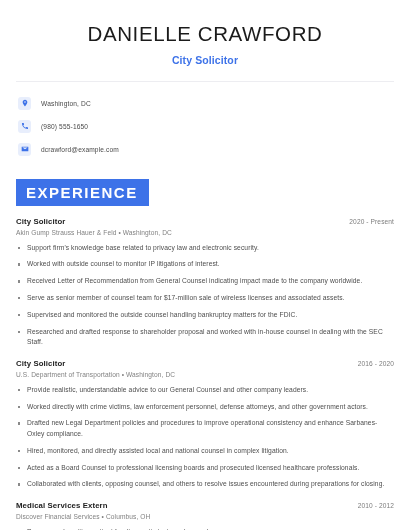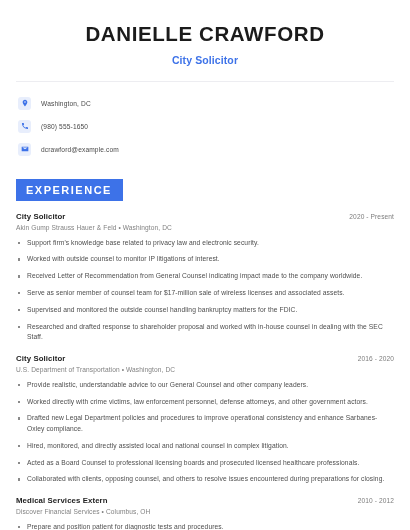--- a/index.html
+++ b/index.html
@@ -25,21 +25,21 @@
   }
 
   
   .header {
     padding-top: 22px;
     text-align: center;
   }
 
   .full-name {
     font-size: 20.5px;
-    font-weight: bold;
+    font-weight: normal;
     letter-spacing: 0.6px;
     color: #1b1b1b;
     line-height: 1.2;
   }
 
   .job-subtitle {
     margin-top: 7px;
     font-size: 10.5px;
     font-weight: bold;
     color: #3d72e8;
@@ -85,21 +85,21 @@
     color: #4a4a4a;
     letter-spacing: 0.15px;
   }
 
   
   .section-badge {
     display: inline-block;
     margin-top: 15px;
     background: #3d72e8;
     color: #ffffff;
-    font-size: 11px;
+    font-size: 15px;
     font-weight: bold;
     letter-spacing: 1.5px;
     padding: 5px 11px 5px 10px;
   }
 
   
   .job { margin-top: 11px; }
   .job:first-of-type { margin-top: 12px; }
 
   .job-head {

